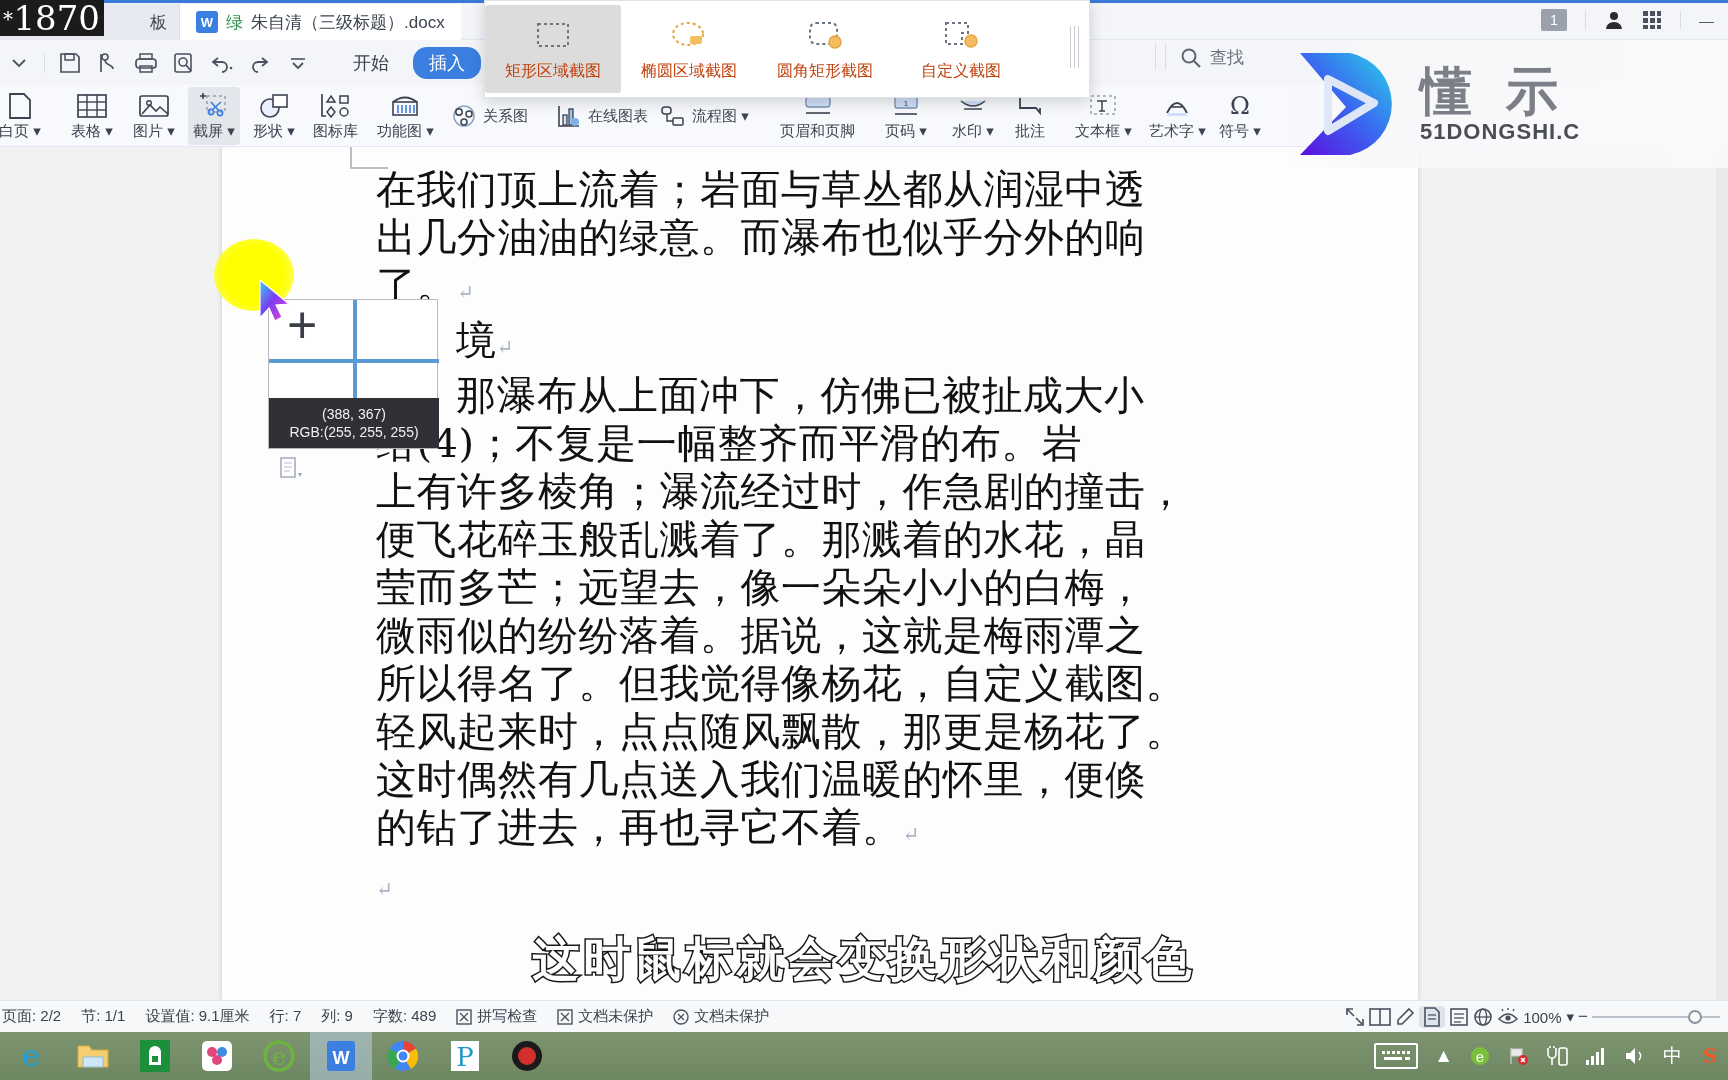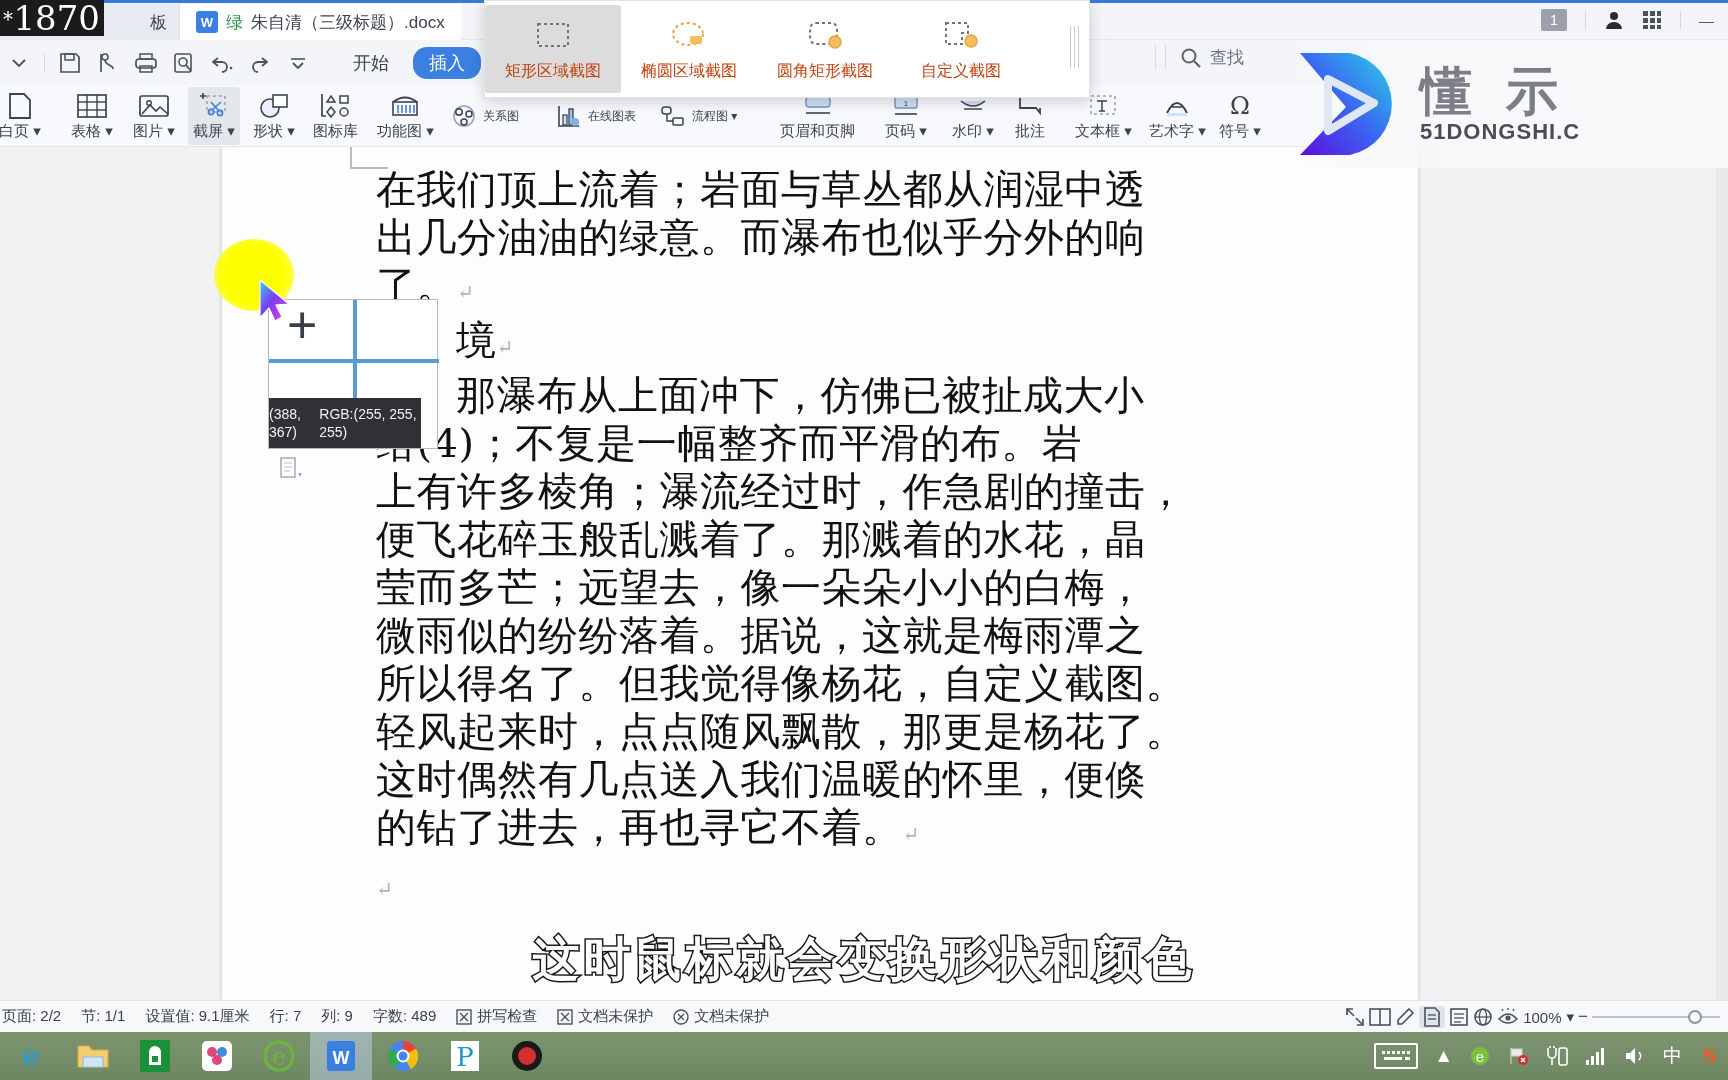--- a/index.html
+++ b/index.html
@@ -84,21 +84,21 @@
     position: absolute; top: 2px; height: 58px;
     display: flex; flex-direction: column; align-items: center; justify-content: center;
     gap: 2px; font-size: 15px; color: #3c4350; padding: 0 5px; border-radius: 4px;
   }
   .cmd.sel { background: #e3e6eb; }
   .cmd .ci { height: 28px; display: flex; align-items: center; justify-content: center; }
   .cmd .cl { white-space: nowrap; }
   .cmd-h {
     position: absolute; top: 2px; height: 58px;
     display: flex; flex-direction: row; align-items: center; gap: 6px;
-    font-size: 12px; color: #3c4350; padding: 0 5px;
+    font-size: 15px; color: #3c4350; padding: 0 5px;
   }
   svg { display: block; }
 
   
   .dropdown {
     position: absolute; left: 484px; top: 0; width: 606px; height: 98px;
     background: #ffffff; border: 1px solid #dfe3ea;
     box-shadow: 0 4px 14px rgba(0,0,0,0.17);
     display: flex; align-items: stretch; padding: 4px 0; z-index: 40;
   }
@@ -142,23 +142,23 @@
 
   
   .magnifier {
     position: absolute; left: 268px; top: 299px; width: 170px; height: 150px;
     background: #ffffff; border: 1px solid #b6b9be; z-index: 30;
   }
   .mag-vline { position: absolute; left: 84px; top: 0; width: 4px; height: 114px; background: #5b9bd5; }
   .mag-hline { position: absolute; left: 0; top: 59px; width: 170px; height: 4px; background: #5b9bd5; }
   .mag-plus { position: absolute; left: 18px; top: 2px; font-size: 52px; color: #3a3f47; line-height: 46px; font-weight: 300; }
   .mag-info {
-    position: absolute; left: 0; bottom: 0; width: 152px; height: 50px;
+    position: absolute; left: 0; bottom: 0; width: 170px; height: 50px;
     background: #2f3136; color: #f1f1f1;
-    display: flex; flex-direction: row; align-items: center; justify-content: center;
+    display: flex; flex-direction: column; align-items: center; justify-content: center;
     font-size: 14px; line-height: 18px; font-family: "Liberation Sans", sans-serif;
   }
   .cursor-dot {
     position: absolute; left: 214px; top: 239px; width: 80px; height: 72px;
     background: radial-gradient(circle at 50% 50%, #ffff00 55%, rgba(255,255,0,0.75) 72%, rgba(255,255,0,0) 100%);
     border-radius: 50%; z-index: 31;
   }
   .cursor-arrow { position: absolute; left: 258px; top: 278px; z-index: 32; }
 
   

